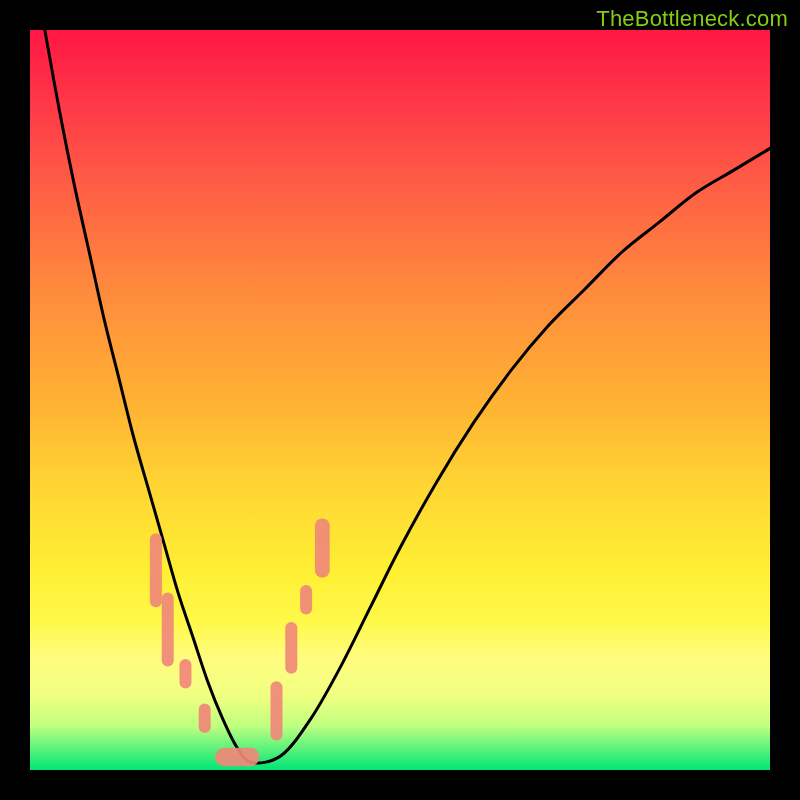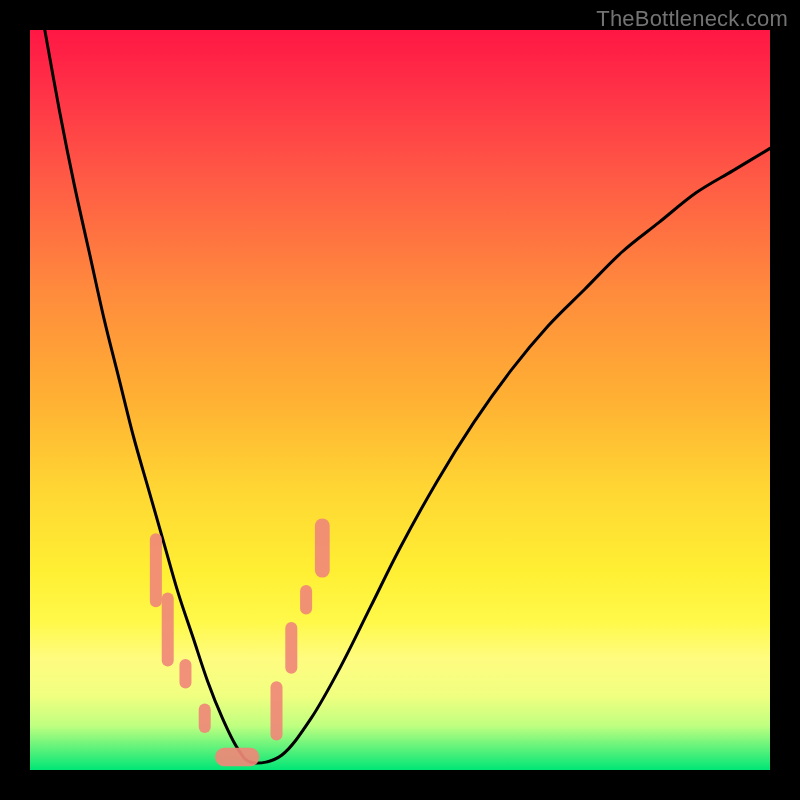--- a/index.html
+++ b/index.html
@@ -34,21 +34,21 @@
       #fffc80 85%,
       #f0ff80 90%,
       #c0ff80 94%,
       #00e676 100%
     );
   }
   .watermark {
     position: absolute;
     top: 6px;
     right: 12px;
-    color: #737373;
+    color: #84cc16;
     font-size: 22px;
     font-weight: 500;
     z-index: 10;
     letter-spacing: 0.2px;
     text-align: center;
   }
   svg.curve {
     position: absolute;
     left: 0;
     top: 0;

